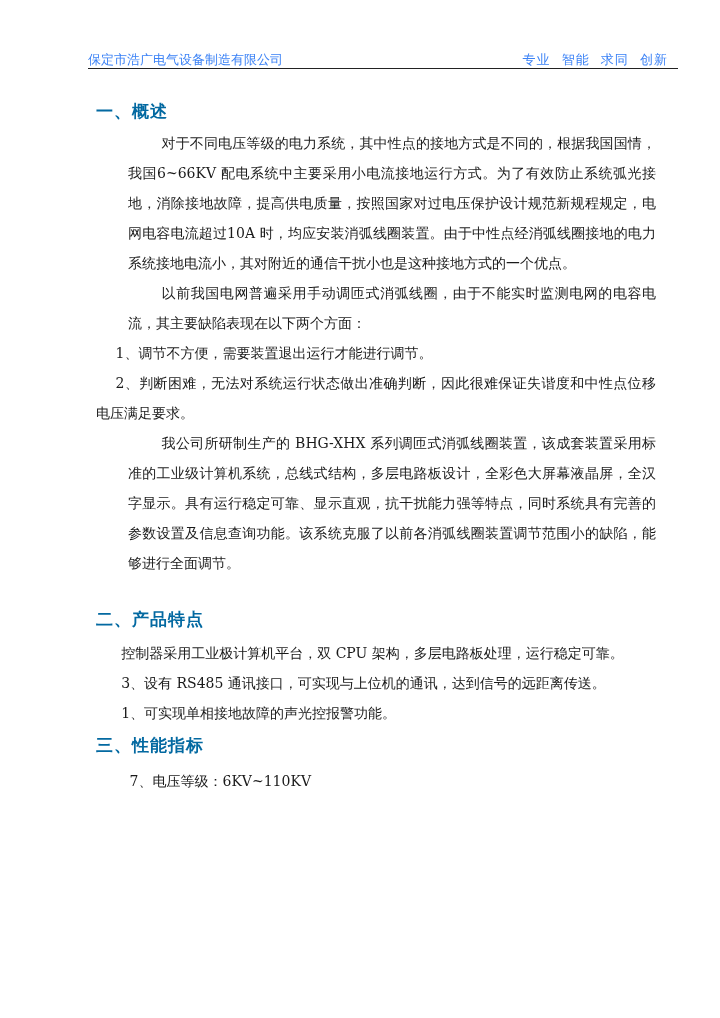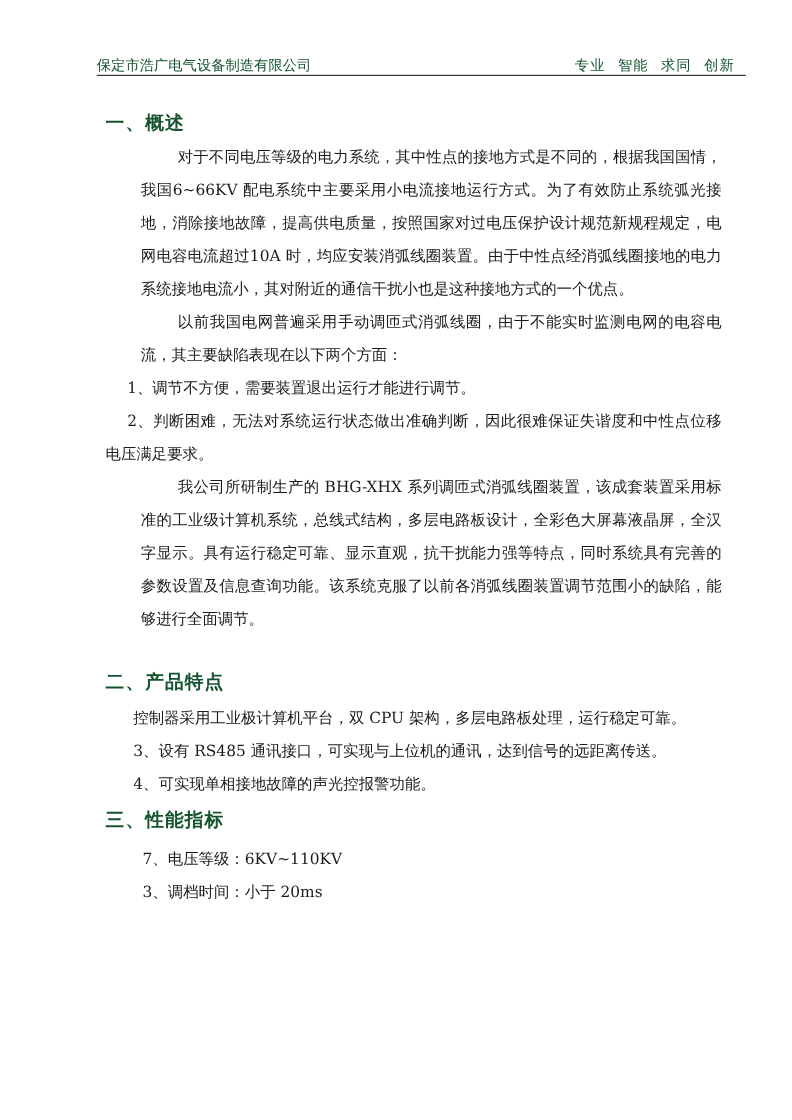--- a/index.html
+++ b/index.html
@@ -1,23 +1,23 @@
 <!DOCTYPE html>
 <html><head>
 <meta charset="utf-8">
 <style>
   html, body { margin:0; padding:0; background:#ffffff; }
   body { width:720px; height:1018px; position:relative; overflow:hidden;
          font-family:"DejaVu Serif","Liberation Serif",serif; color:#1a1a1a; }
   .header { position:absolute; left:88px; top:50px; width:590px; height:18px;
-            border-bottom:1px solid #222; font-size:13px; color:#14532d; }
+            border-bottom:1px solid #222; font-size:13px; color:#3b82f6; }
   .header .left { position:absolute; left:0; top:1px; }
   .header .right { position:absolute; right:10px; top:1px; letter-spacing:1px; word-spacing:6px; }
   .page { position:absolute; left:96px; top:100px; width:560px; }
-  h2 { font-family:"DejaVu Sans","Liberation Sans",sans-serif; color:#14532d;
+  h2 { font-family:"DejaVu Sans","Liberation Sans",sans-serif; color:#0369a1;
        font-size:17px; font-weight:bold; margin:0; height:24px; letter-spacing:1px; }
   p { margin:0; font-size:14px; line-height:30px; text-align:justify; }
   .indent { text-indent:2.4em;margin-left:32px; }
   .item { padding-left:1.4em; }
   .item2 { padding-left:1.8em; }
   .spec { padding-left:2.4em; }
 </style>
 </head>
 <body>
 
@@ -33,20 +33,19 @@
   <p class="indent">以前我国电网普遍采用手动调匝式消弧线圈，由于不能实时监测电网的电容电流，其主要缺陷表现在以下两个方面：</p>
   <p class="item">1、调节不方便，需要装置退出运行才能进行调节。</p>
   <p class="item" style="text-indent: 1.4em; padding-left: 0px;">2、判断困难，无法对系统运行状态做出准确判断，因此很难保证失谐度和中性点位移电压满足要求。</p>
   <p class="indent">我公司所研制生产的 BHG-XHX 系列调匝式消弧线圈装置，该成套装置采用标准的工业级计算机系统，总线式结构，多层电路板设计，全彩色大屏幕液晶屏，全汉字显示。具有运行稳定可靠、显示直观，抗干扰能力强等特点，同时系统具有完善的参数设置及信息查询功能。该系统克服了以前各消弧线圈装置调节范围小的缺陷，能够进行全面调节。</p>
 
   <div style="height:30px"></div>
   <h2>二、产品特点</h2>
   <div style="height:6px"></div>
   <p class="item2">控制器采用工业极计算机平台，双 CPU 架构，多层电路板处理，运行稳定可靠。</p>
   <p class="item2">3、设有 RS485 通讯接口，可实现与上位机的通讯，达到信号的远距离传送。</p>
-  <p class="item2">4、可实现单相接地故障的声光控报警功能。</p>
+  <p class="item2">1、可实现单相接地故障的声光控报警功能。</p>
 
   <div style="height:6px"></div>
   <h2>三、性能指标</h2>
   <div style="height:8px"></div>
   <p class="spec">7、电压等级：6KV~110KV</p>
-  <p class="spec">3、调档时间：小于 20ms</p>
 </div>
 
 </body></html>

